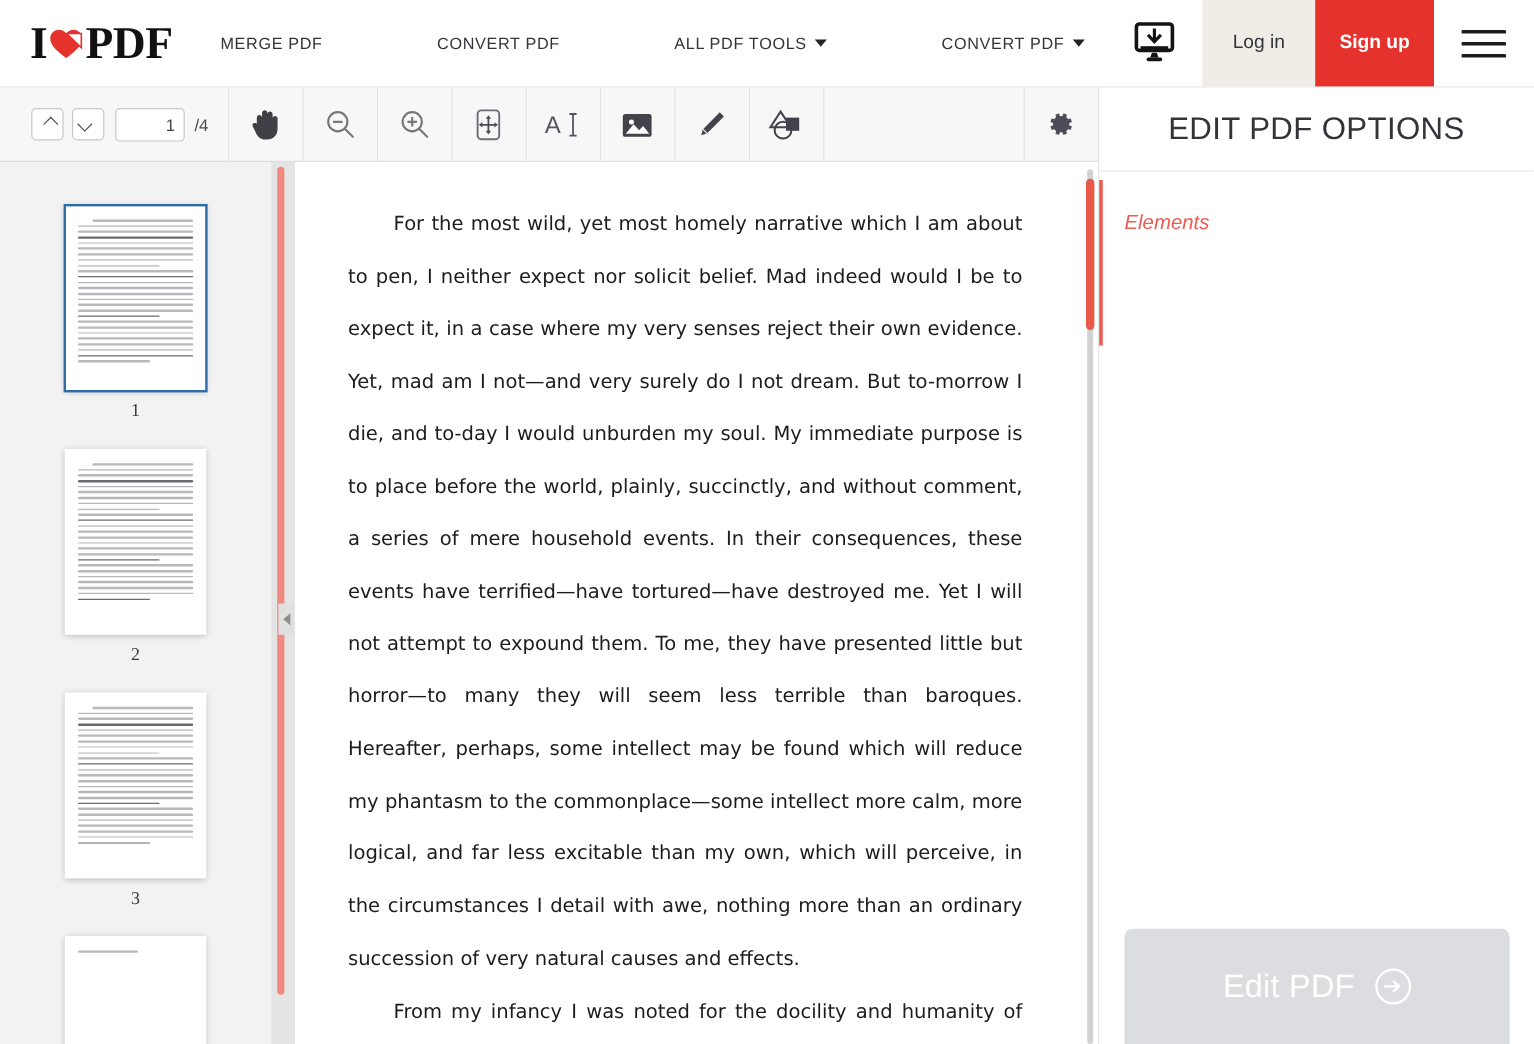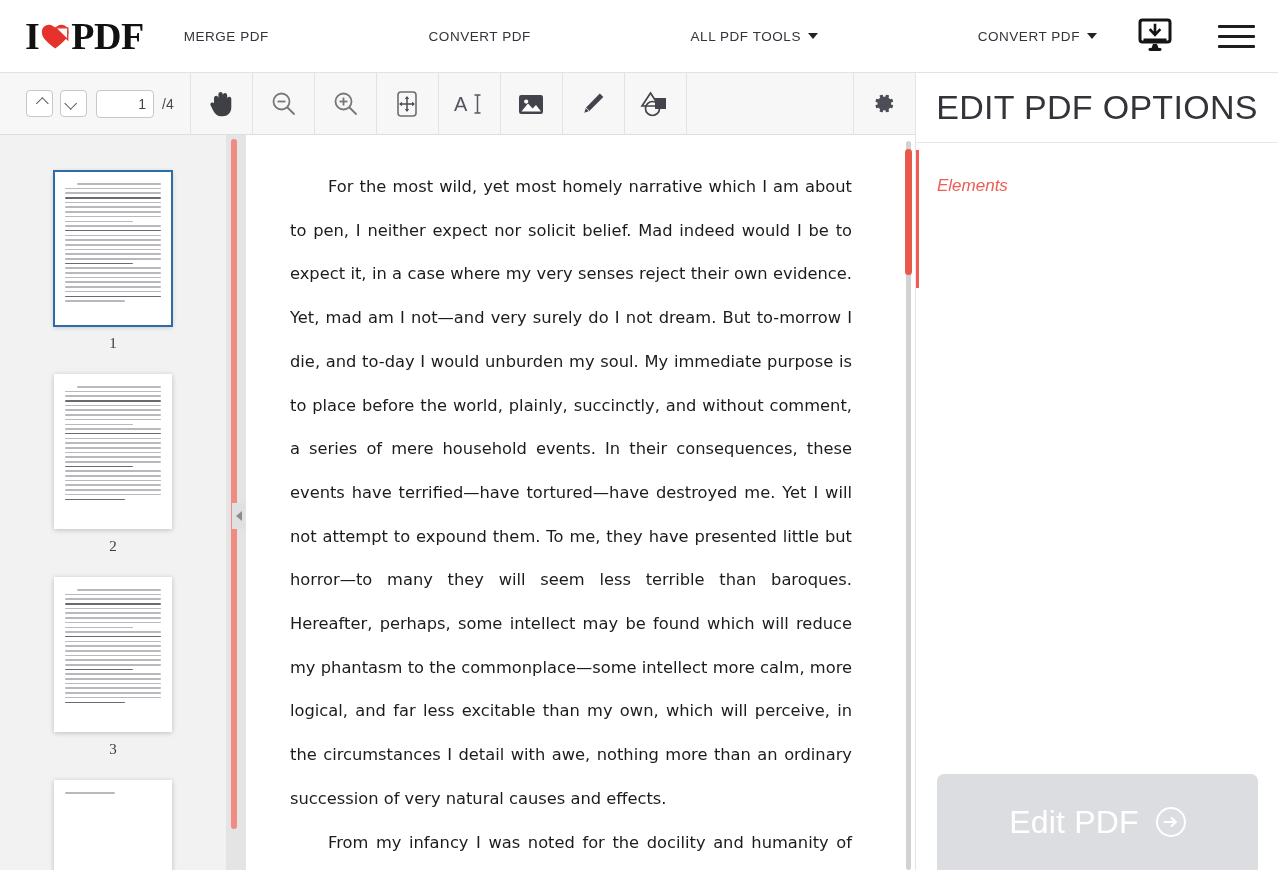--- a/index.html
+++ b/index.html
@@ -192,21 +192,21 @@
     width: 363px; height: 797px;
     background: #ffffff;
     border-left: 1px solid #e4e4e4;
   }
   .rp-header {
     height: 70px; display: flex; align-items: center;
     justify-content: center;
     border-bottom: 1px solid #e8e8e8;
   }
   .rp-title {
-    font-size: 34px; color: #33333a; letter-spacing: 0.3px;
+    font-size: 26px; color: #33333a; letter-spacing: 0.3px;
   }
   .rp-body { padding: 33px 21px 0 21px; font-style: italic; }
   .rp-section-label {
     font-size: 17px; color: #ee5c53; margin-bottom: 17px;
   }
   .rp-infobox {
     background: #d6e9f3; border-radius: 4px;
     padding: 24px 22px 26px 25px;
   }
   .rp-infotext {
@@ -216,21 +216,21 @@
     position: absolute; left: 21px; bottom: 0;
     width: 321px;
   }
   .editpdf-btn {
     width: 321px; height: 96px;
     background: #dcdde0; border-radius: 7px 7px 0 0;
     display: flex; align-items: center; justify-content: center;
     cursor: pointer;
   }
   .editpdf-label {
-    font-size: 32px; color: #ffffff; letter-spacing: 0.2px;
+    font-size: 27px; color: #ffffff; letter-spacing: 0.2px;
   }
   .arrow-circle {
     width: 30px; height: 30px; border: 2px solid #ffffff;
     border-radius: 50%; margin-left: 17px;
     display: flex; align-items: center; justify-content: center;
   }
   .panel-accent {
     position: absolute; left: 0; top: 77px;
     width: 3px; height: 138px; background: #ee5c53;
   }
@@ -270,20 +270,26 @@
 
   <div class="hdr-right">
     <div class="desktop-btn">
       <svg width="40" height="38" viewBox="0 0 40 38">
         <rect x="5" y="3" width="30" height="22" rx="2.5" fill="none" stroke="#141414" stroke-width="3"></rect>
         <rect x="8.5" y="21.5" width="23" height="3.5" fill="#141414"></rect>
         <path d="M20 8 L20 17 M15.5 13 L20 17.8 L24.5 13" fill="none" stroke="#141414" stroke-width="2.6" stroke-linecap="square"></path>
         <path d="M16.5 31 L23.5 31 L22 27 L18 27 Z" fill="#141414"></path>
         <rect x="13.5" y="31" width="13" height="3" rx="1.4" fill="#141414"></rect>
       </svg>
+    </div>
+    <div class="login-btn">
+      <span>Log in</span>
+    </div>
+    <div class="signup-btn">
+      <span>Sign up</span>
     </div>
     <div class="burger-btn">
       <span></span>
         <span></span>
         <span></span>
     </div>
   </div>
 </div>
 
 <div class="toolbar">

